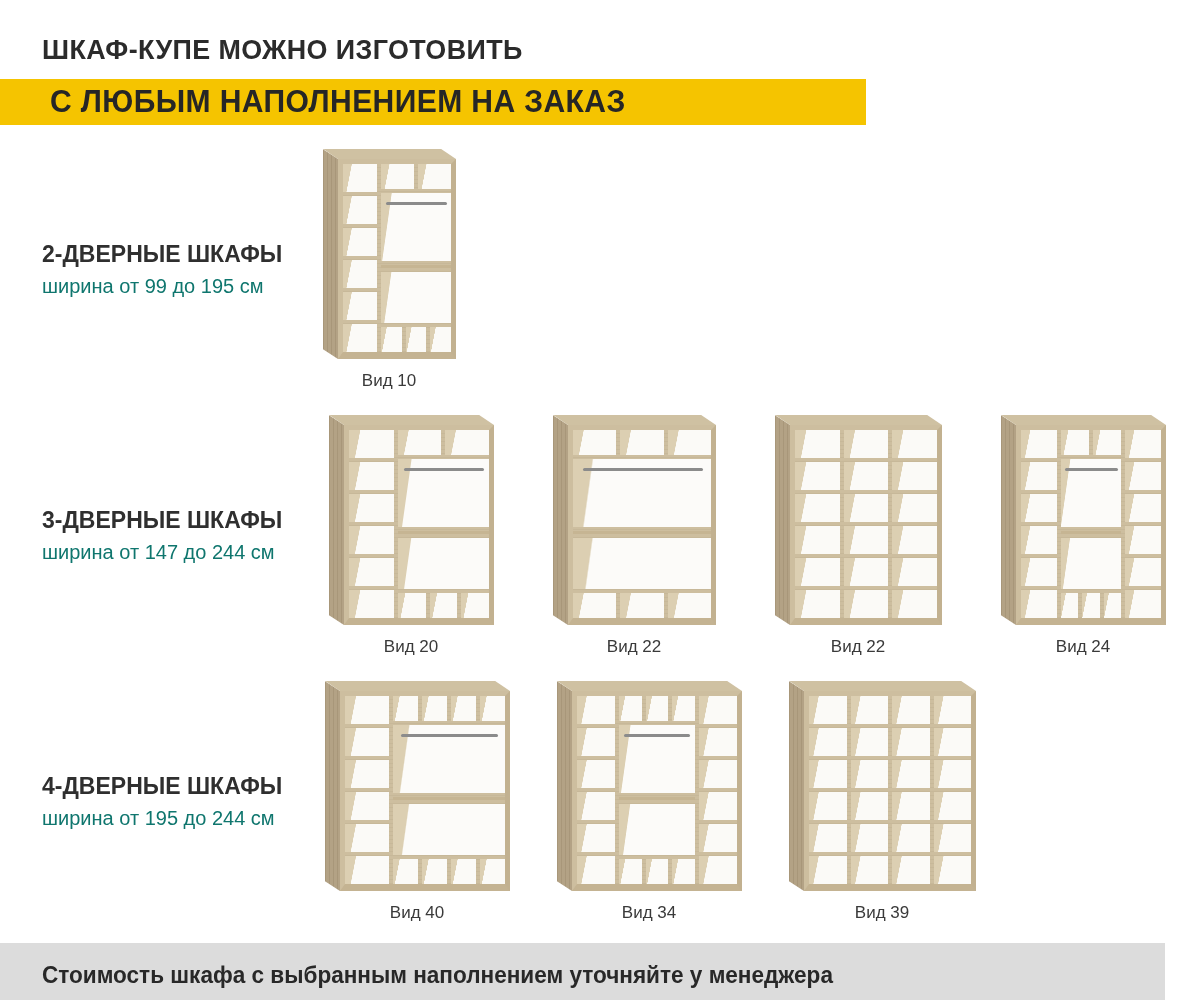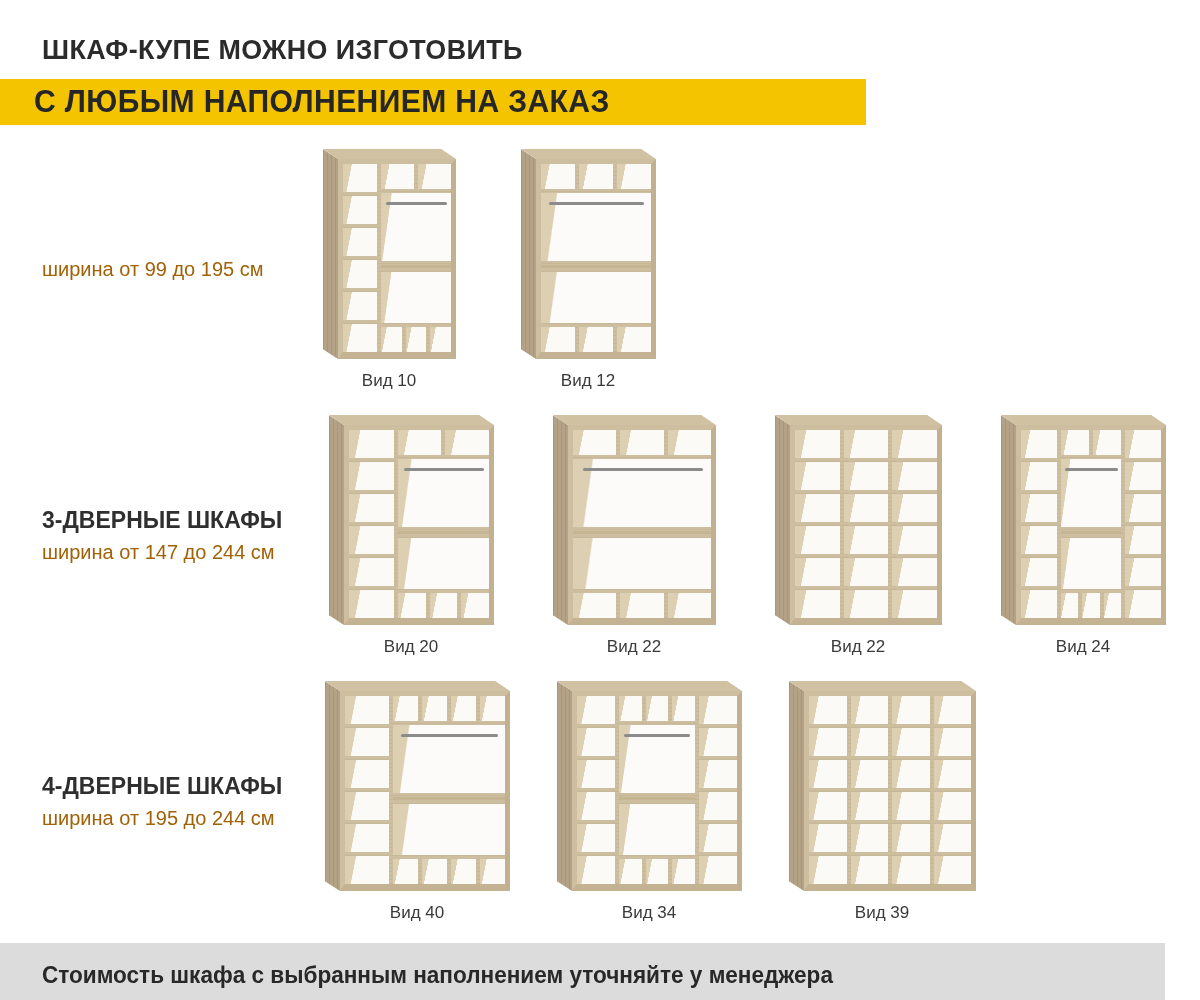--- a/index.html
+++ b/index.html
@@ -11,33 +11,33 @@
   .page{position:relative;width:1200px;height:1000px;}
 
   
   .h1{
     margin:34px 0 13px 42px;
     font-size:28px;font-weight:bold;letter-spacing:.4px;color:#2b2b2b;
     transform:scaleX(.96);transform-origin:left center;white-space:nowrap;
   }
   .hbar{
     width:866px;height:46px;background:var(--yellow,#F5C400);
-    display:flex;align-items:center;box-sizing:border-box;padding-left:34px;
+    display:flex;align-items:center;box-sizing:border-box;padding-left:50px;
   }
   .hbar span{
     font-size:31px;font-weight:bold;letter-spacing:.4px;color:#262626;
     transform:scaleX(.97);transform-origin:left center;white-space:nowrap;
   }
 
   
   #rows{margin-top:2px;}
   .row{display:flex;align-items:center;margin-top:22px;}
   .row-label{flex:0 0 300px;box-sizing:border-box;padding-left:42px;}
   .row-title{font-size:23px;font-weight:bold;color:#2f2f2f;margin-bottom:7px;white-space:nowrap;}
-  .row-sub{font-size:20px;color:#a16207;white-space:nowrap;}
+  .row-sub{font-size:20px;color:#0f766e;white-space:nowrap;}
   .figures{display:flex;align-items:flex-end;}
   .row:nth-of-type(1) .figures{gap:64px;padding-left:22px;align-items:flex-end;}
   .row:nth-of-type(2) .figures{gap:58px;padding-left:28px;}
   .row:nth-of-type(3) .figures{gap:46px;padding-left:24px;}
   .figure{display:flex;flex-direction:column;align-items:center;}
   .caption{margin-top:12px;font-size:17px;color:#3a3a3a;}
 
   
   .wardrobe{position:relative;margin-left:16px;margin-top:12px;}
   .w-side{
@@ -91,20 +91,21 @@
 
 <div class="page">
   <div class="h1">ШКАФ-КУПЕ МОЖНО ИЗГОТОВИТЬ</div>
   <div class="hbar">
     <span>С ЛЮБЫМ НАПОЛНЕНИЕМ НА ЗАКАЗ</span>
   </div>
 
   <div id="rows">
       <div class="row">
         <div class="row-label">
+          <div class="row-title">2-ДВЕРНЫЕ ШКАФЫ</div>
           <div class="row-sub">ширина от 99 до 195 см</div>
         </div>
         <div class="figures">
           <div class="figure">
             <div class="wardrobe" style="width: 118px; height: 200px;">
               <div class="w-side"></div>
               <div class="w-top"></div>
               <div class="w-body">
                 <div class="col" style="flex: 33 1 0px;">
                   <div class="cell"></div>
@@ -126,46 +127,20 @@
                   <div class="cell big" style="flex: 32 1 0px;"></div>
                   <div class="hrow">
                     <div class="cell"></div>
                     <div class="cell"></div>
                     <div class="cell"></div>
                   </div>
                 </div>
               </div>
             </div>
             <div class="caption">Вид 10</div>
-          </div>
-          <div class="figure">
-            <div class="wardrobe" style="width: 120px; height: 200px;">
-              <div class="w-side"></div>
-              <div class="w-top"></div>
-              <div class="w-body">
-                <div class="col" style="flex: 1 1 0px;">
-                  <div class="hrow">
-                    <div class="cell"></div>
-                    <div class="cell"></div>
-                    <div class="cell"></div>
-                  </div>
-                  <div class="cell big" style="flex: 42 1 0px;">
-                    <div class="rod"></div>
-                  </div>
-                  <div class="midshelf"></div>
-                  <div class="cell big" style="flex: 32 1 0px;"></div>
-                  <div class="hrow">
-                    <div class="cell"></div>
-                    <div class="cell"></div>
-                    <div class="cell"></div>
-                  </div>
-                </div>
-              </div>
-            </div>
-            <div class="caption">Вид 12</div>
           </div>
         </div>
       </div>
       <div class="row">
         <div class="row-label">
           <div class="row-title">3-ДВЕРНЫЕ ШКАФЫ</div>
           <div class="row-sub">ширина от 147 до 244 см</div>
         </div>
         <div class="figures">
           <div class="figure">

